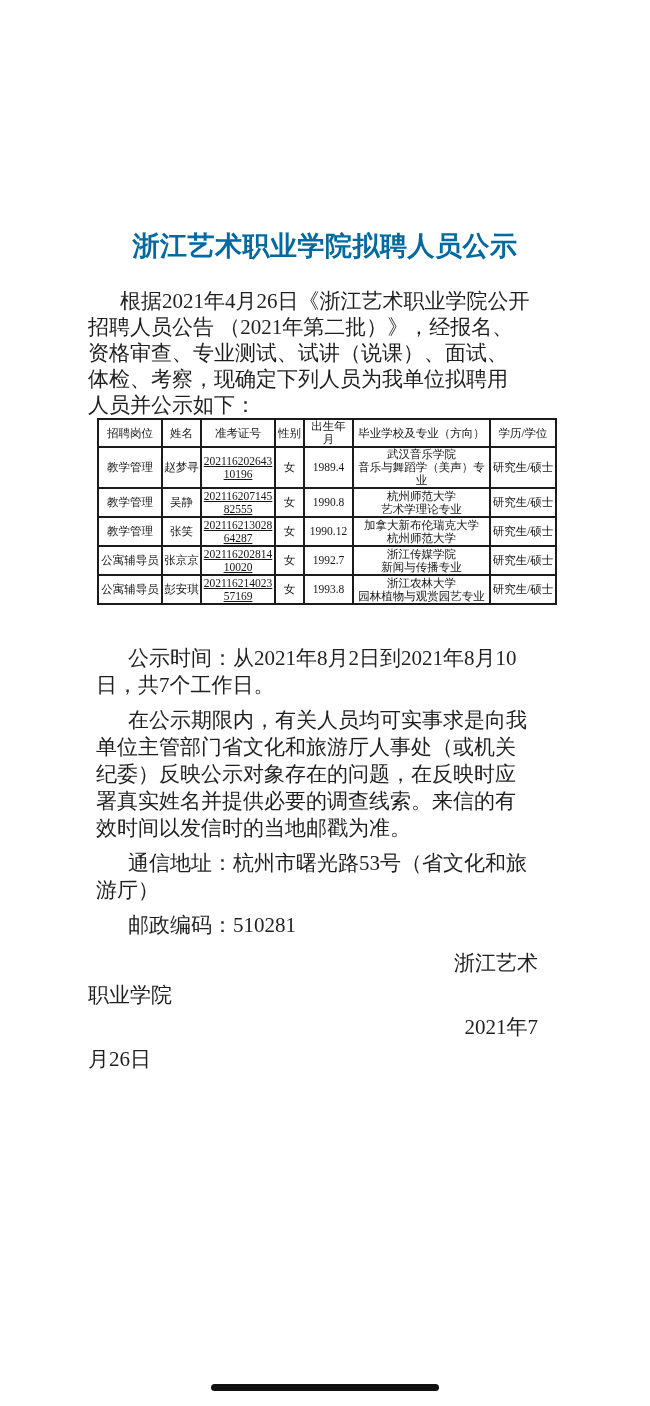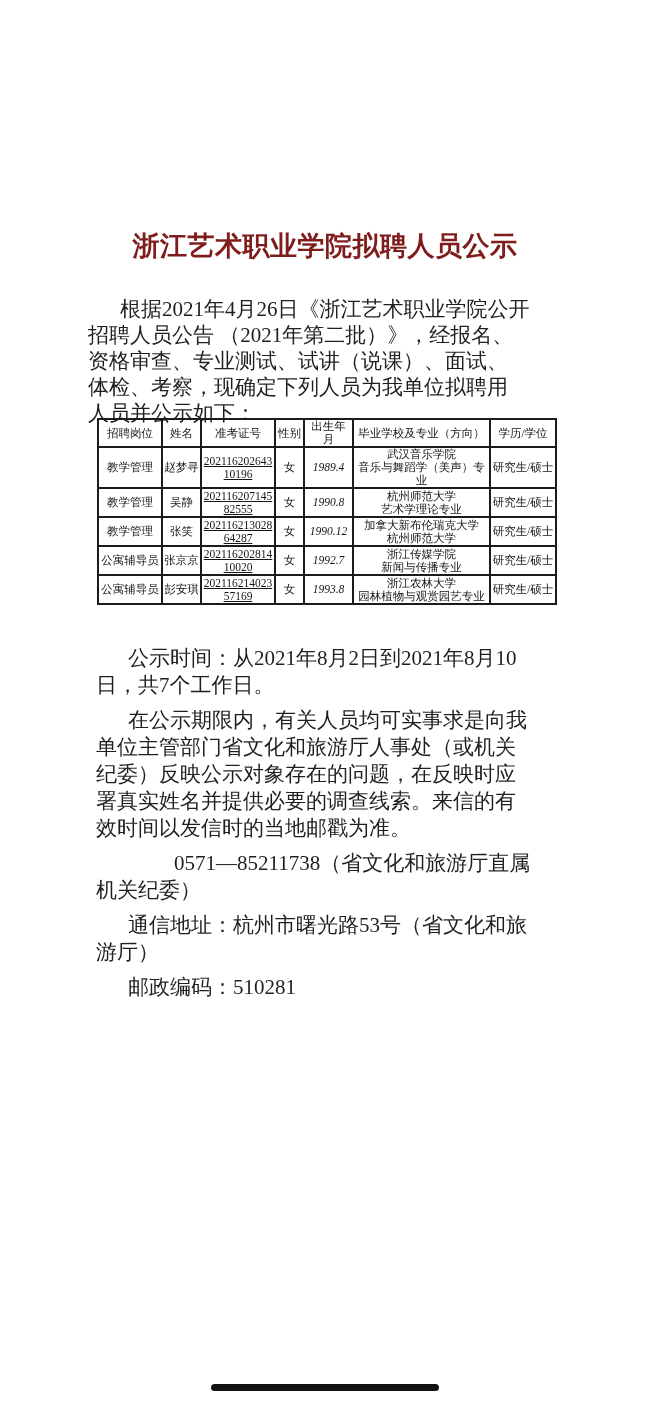--- a/index.html
+++ b/index.html
@@ -14,27 +14,27 @@
   }
   .doc-title {
     position: absolute;
     top: 228px;
     left: 0;
     width: 650px;
     margin: 0;
     text-align: center;
     font-size: 27px;
     font-weight: 700;
-    color: #7f1d1d;
+    color: #0369a1;
     font-family: "Liberation Sans", "DejaVu Sans", sans-serif;
     letter-spacing: 0.5px;
   }
   .intro {
     position: absolute;
-    top: 296px;
+    top: 288px;
     left: 88px;
     width: 478px;
     margin: 0;
     font-size: 21px;
     line-height: 26px;
     white-space: pre-line;
     text-indent: 32px;
   }
   table.roster {
     position: absolute;
@@ -58,21 +58,21 @@
   tr.hdr { height: 17px; }
   tr.row { height: 29px; }
   .c1 { width: 60px; }
   .c2 { width: 35px; border-radius: 12px; }
   .c3 { width: 70px; }
   .c4 { width: 25px; }
   .c5 { width: 45px; }
   .c6 { width: 133px; }
   .c7 { width: 62px; }
   td.cell-ticket { font-size: 10px; line-height: 11.5px; letter-spacing: 0; text-decoration: underline; }
-  td.cell-num { font-size: 11px; font-style: italic; }
+  td.cell-num { font-size: 11px; }
   td.cell-degree { vertical-align: top; text-align: right; font-size: 11.5px; }
   .body-text {
     position: absolute;
     top: 637px;
     left: 88px;
     width: 478px;
     font-size: 21px;
     line-height: 27px;
   }
   .body-text p {
@@ -199,23 +199,27 @@
   </table>
 
   <div class="body-text">
     <p>公示时间：从2021年8月2日到2021年8月10
 日，共7个工作日。</p>
     <p>在公示期限内，有关人员均可实事求是向我
 单位主管部门省文化和旅游厅人事处（或机关
 纪委）反映公示对象存在的问题，在反映时应
 署真实姓名并提供必要的调查线索。来信的有
 效时间以发信时的当地邮戳为准。</p>
-    <p class="deep-indent">0571—85211738（省文化和旅游厅直属
-机关纪委）</p>
     <p>通信地址：杭州市曙光路53号（省文化和旅
 游厅）</p>
     <p>邮政编码：510281</p>
 
+    <div class="signature">
+      <div class="sig-right">浙江艺术</div>
+      <div class="sig-left">职业学院</div>
+      <div class="sig-right">2021年7</div>
+      <div class="sig-left">月26日</div>
+    </div>
   </div>
 
   <div class="home-indicator"></div>
 
 </div>
 
 </body></html>

